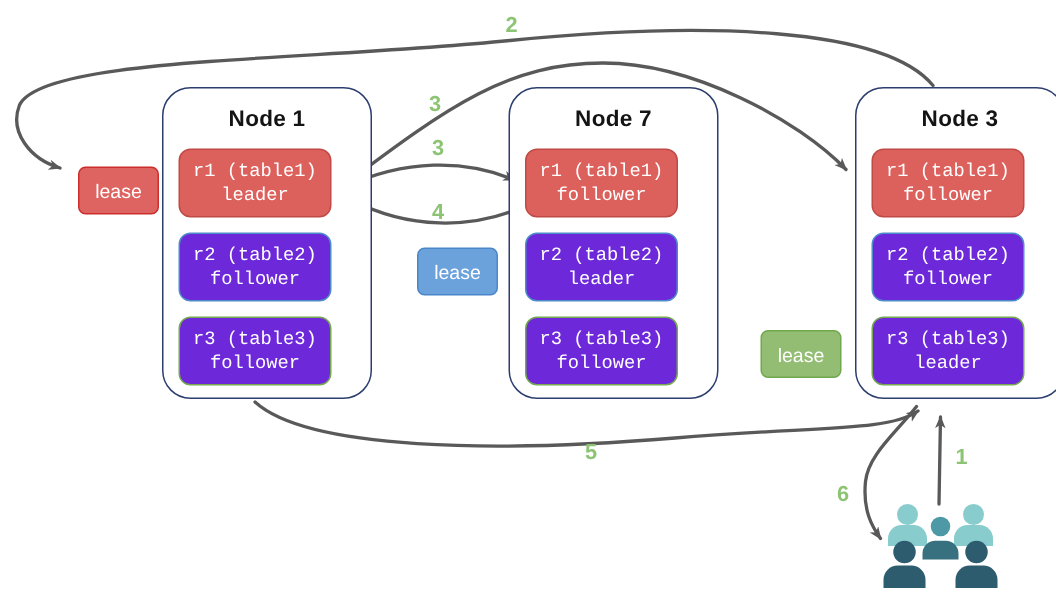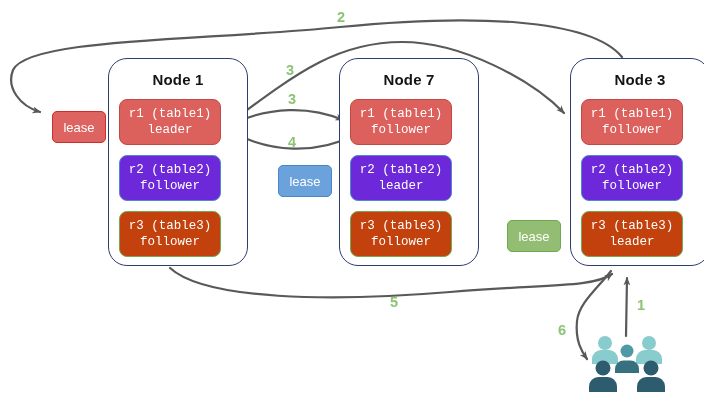--- a/index.html
+++ b/index.html
@@ -17,21 +17,21 @@
     padding-top:12px;letter-spacing:.2px;
   }
   .range{
     position:absolute;left:10px;width:102px;height:46px;border-radius:8px;
     box-sizing:border-box;color:#ffffff;font-size:12.5px;line-height:1.32;
     display:flex;flex-direction:column;align-items:center;justify-content:center;
     text-align:center;border:1.5px solid transparent;font-family:Liberation Mono, monospace;
   }
   .range.red  {background:#dc605c;border-color:#c04a46;}
   .range.blue {background:#6d28d9;border-color:#4e8bc9;}
-  .range.green{background:#c2410c;border-color:#74a851;}
+  .range.green{background:#6d28d9;border-color:#74a851;}
   .r-pos-0{top:40px;} .r-pos-1{top:96px;} .r-pos-2{top:152px;}
   .lease{
     position:absolute;height:32px;width:54px;border-radius:5px;color:#ffffff;
     font-size:13px;display:flex;align-items:center;justify-content:center;
     box-sizing:border-box;border:1.5px solid transparent;
   }
   .lease.red  {background:#dd6460;border-color:#cc2f2b;left:52px; top:111px;}
   .lease.blue {background:#6ba2dc;border-color:#4a86c8;left:278px;top:165px;}
   .lease.green{background:#92bd72;border-color:#6fa84e;left:507px;top:220px;}
   .step{

